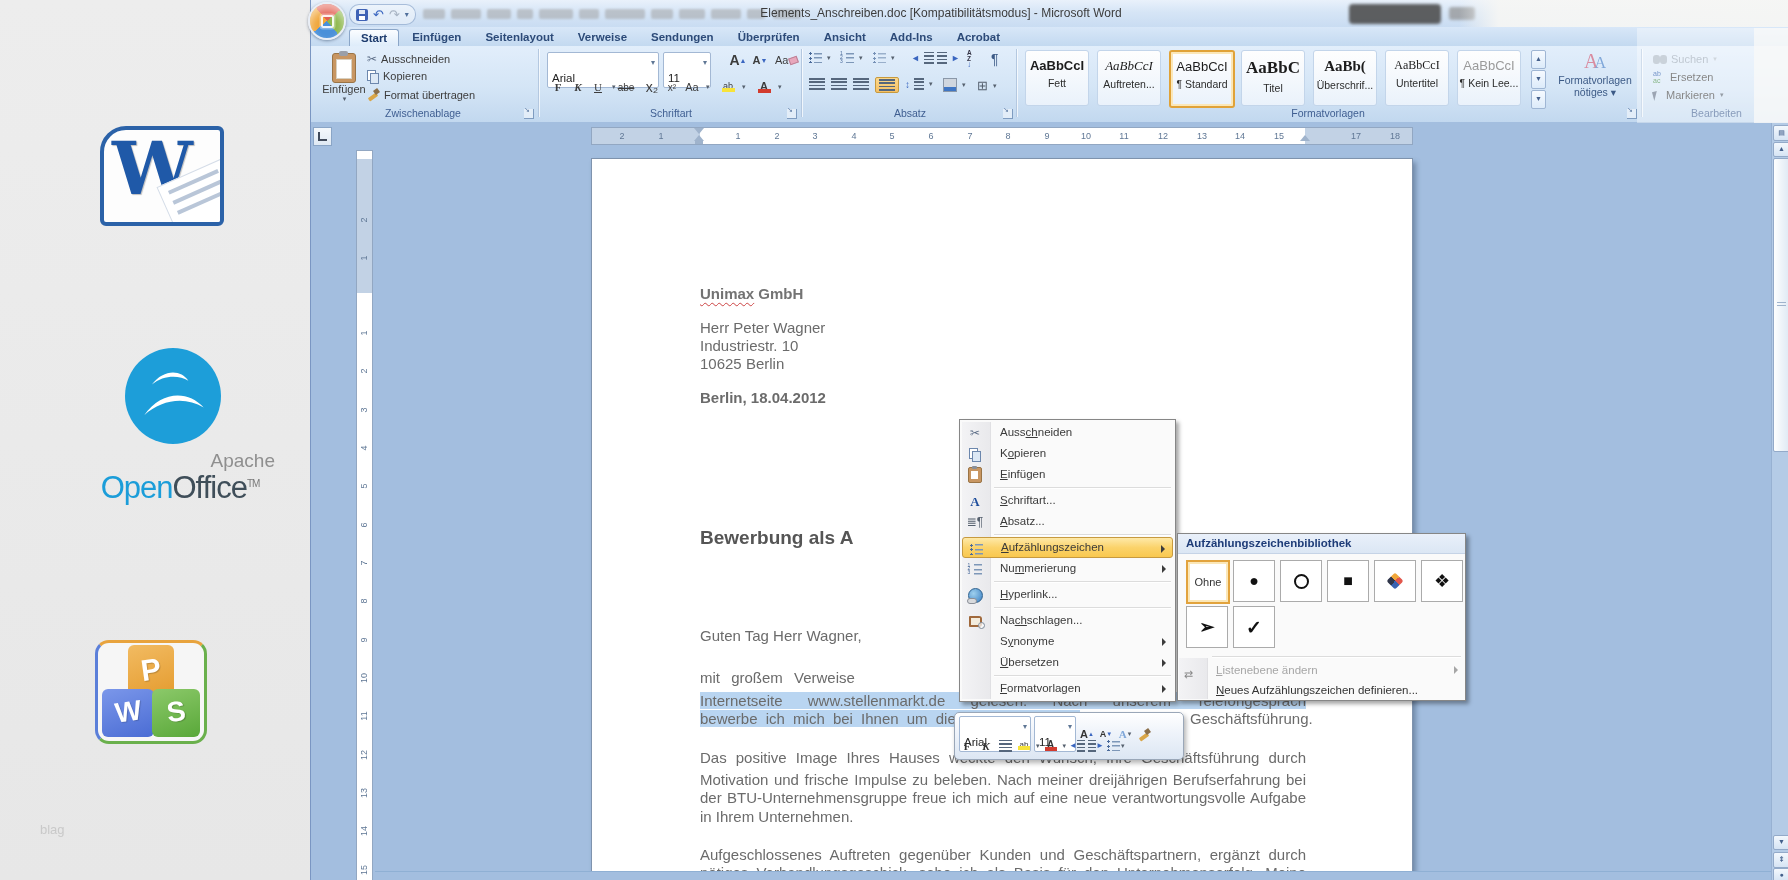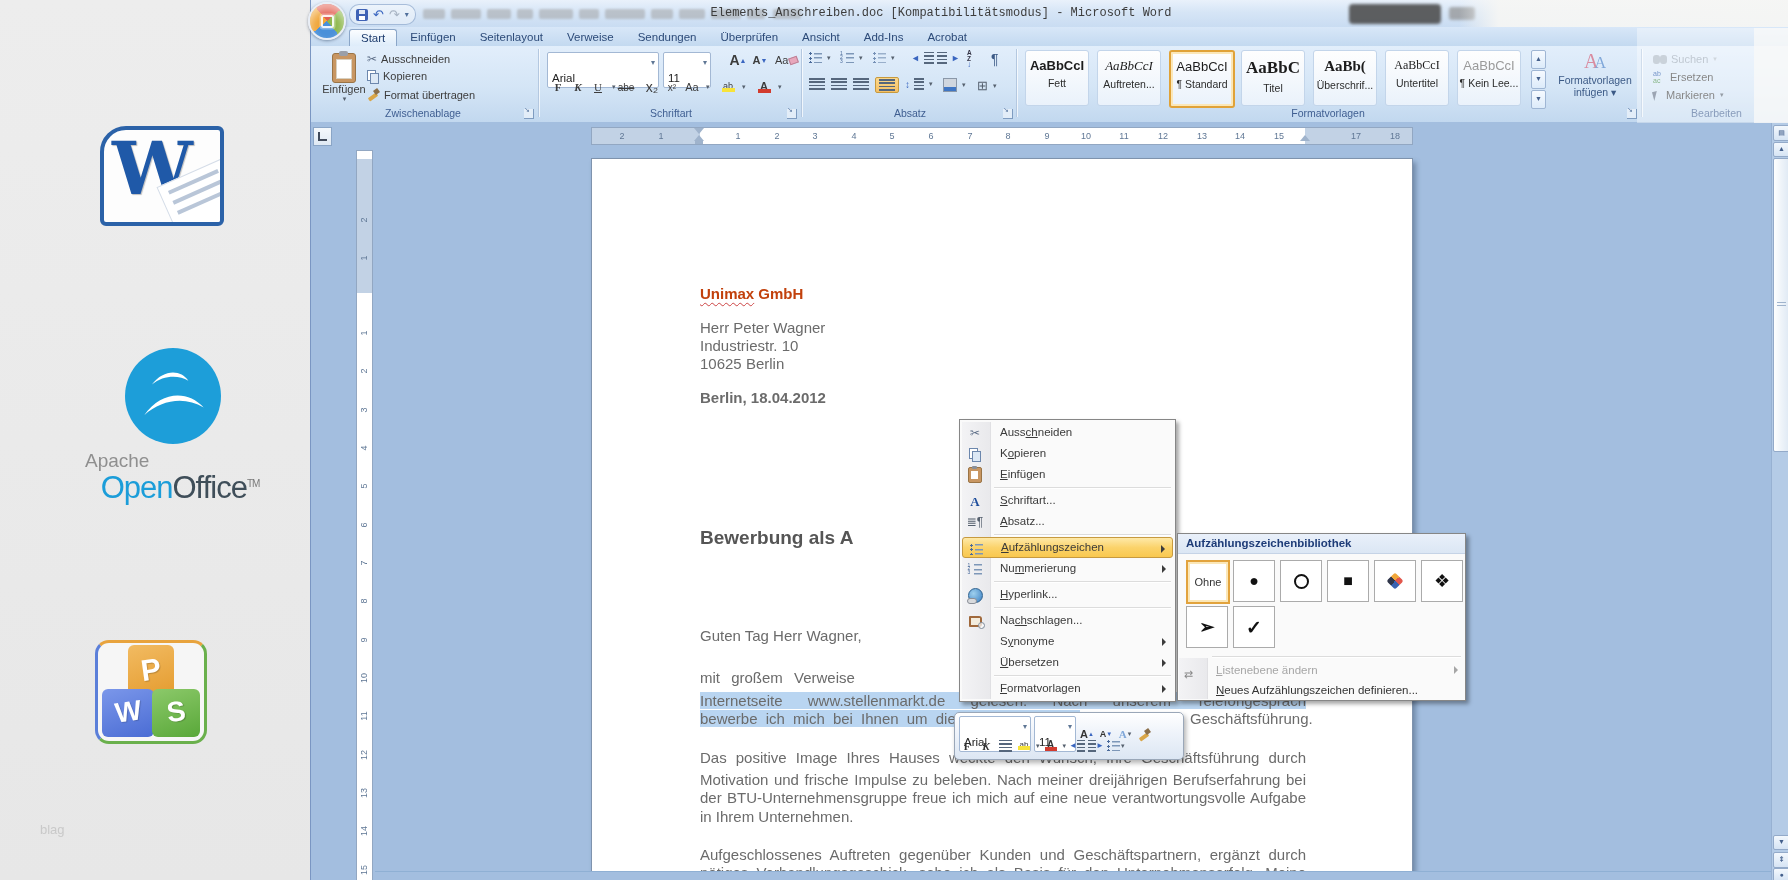--- a/index.html
+++ b/index.html
@@ -13,40 +13,40 @@
   #word-logo{position:absolute;left:100px;top:126px;width:116px;height:92px;background:#fdfdfd;
      border:4px solid #2b62a8;border-radius:26px 6px 6px 6px;overflow:hidden;}
   #word-logo .wl-sheet{position:absolute;right:-18px;bottom:-10px;width:70px;height:60px;background:#fff;
      border:1px solid #d5dde8;transform:rotate(-24deg);box-shadow:-2px-2px 3px rgba(0,0,0,.08);}
   #word-logo .wl-sheet i{display:block;height:4px;margin:7px 8px 0 8px;background:#b9c6d8;}
   #word-logo .wl-w{position:absolute;left:8px;top:-4px;font-size:72px;font-weight:bold;color:#1f59a8;
      font-family:"DejaVu Serif",serif;text-shadow:1px 1px 1px rgba(0,0,0,.25);}
   
   #aoo{position:absolute;left:85px;top:348px;width:190px;height:165px;}
   #aoo .circle{position:absolute;left:40px;top:0px;width:96px;height:96px;border-radius:50%;background:#1d9ed9;}
-  #aoo .apache{position:absolute;left:0;top:102px;width:190px;text-align:left;font-size:19px;color:#8f8f8f;}
+  #aoo .apache{position:absolute;left:0;top:102px;width:190px;text-align:right;font-size:19px;color:#8f8f8f;}
   #aoo .ooline{position:absolute;left:-12px;top:122px;width:214px;text-align:center;font-size:31px;letter-spacing:-1px;color:#3f4e59;}
   #aoo .ooline .open{color:#1b9dd9;}
   #aoo .ooline sup{font-size:10px;color:#7a7a7a;}
   
   #wps{position:absolute;left:95px;top:640px;width:106px;height:98px;border:3px solid #e8a33d;
        border-left-color:#5b7fd9;border-right-color:#6ab04c;border-bottom-color:#6ab04c;border-radius:14px;background:#f6f6f6;}
   #wps .tile{position:absolute;border-radius:6px;color:#fff;font-weight:bold;text-align:center;}
   #wps .p{left:30px;top:2px;width:46px;height:52px;background:linear-gradient(160deg,#f2bb62,#e49b2e);font-size:30px;line-height:50px;}
   #wps .w{left:4px;top:46px;width:52px;height:48px;background:linear-gradient(160deg,#7b97ea,#4a6cd4);font-size:28px;line-height:46px;}
   #wps .s{left:54px;top:46px;width:48px;height:48px;background:linear-gradient(160deg,#8cc96a,#59a839);font-size:28px;line-height:46px;}
   #wps .tile span{display:inline-block;transform:rotate(-8deg);text-shadow:1px 1px 1px rgba(0,0,0,.2);}
 
   
   #win{position:absolute;left:310px;top:0;width:1478px;height:880px;background:#a3bedf;border-left:1px solid #7a96c2;}
 
   
   #titlebar{position:absolute;left:0;top:0;width:1478px;height:27px;
      background:linear-gradient(180deg,#e9f1fb 0%,#d6e5f6 45%,#c9dcf2 100%);border-bottom:1px solid #b5c9e2;}
-  #title-text{position:absolute;left:0px;top:6px;width:1260px;text-align:center;font-size:12px;color:#3c3c3c;font-family:Liberation Mono, monospace;}
+  #title-text{position:absolute;left:0px;top:6px;width:1260px;text-align:center;font-size:12px;color:#3c3c3c;}
   #orb{position:absolute;left:-3px;top:2px;width:34px;height:34px;border-radius:50%;z-index:5;
      background:conic-gradient(from -40deg,#e25d4f 0 90deg,#8fb84e 90deg 180deg,#4a90d9 180deg 270deg,#f0a63a 270deg 360deg);
      border:2px solid #e9eef6;box-shadow:0 1px 3px rgba(40,60,90,.5), inset 0 6px 8px rgba(255,255,255,.55);}
   #orb::after{content:"";position:absolute;left:11px;top:11px;width:9px;height:9px;
      border:2px solid rgba(255,255,255,.9);border-radius:2px;box-shadow:0 0 0 1.5px rgba(255,255,255,.35);}
   #qat{position:absolute;left:38px;top:4px;height:19px;padding:0 6px;border-radius:10px;display:flex;align-items:center;gap:5px;
      background:rgba(255,255,255,.4);border:1px solid rgba(130,160,200,.65);}
   .floppy{width:12px;height:12px;background:#3f62b5;border-radius:2px;position:relative;}
   .floppy::before{content:"";position:absolute;left:3px;top:1px;width:6px;height:4px;background:#dfe8f5;}
   .floppy::after{content:"";position:absolute;left:3px;bottom:1px;width:6px;height:4px;background:#fff;}
@@ -56,21 +56,21 @@
   .ghost{position:absolute;top:9px;height:10px;background:#9f9f9f;opacity:.5;border-radius:2px;filter:blur(1.2px);}
   #dark-pill{position:absolute;left:1038px;top:4px;width:92px;height:20px;background:#4c4c4c;border-radius:4px;filter:blur(1.8px);opacity:.88;}
   #dark-pill2{position:absolute;left:1138px;top:7px;width:26px;height:13px;background:#8f8f8f;border-radius:3px;filter:blur(1.5px);opacity:.7;}
   #title-wash{position:absolute;left:1148px;top:0;width:330px;height:28px;
      background:linear-gradient(90deg,rgba(246,246,244,0) 0%,rgba(246,246,244,.92) 12%,rgba(246,246,244,.95) 100%);}
   #ribbon-wash{position:absolute;left:1326px;top:28px;width:152px;height:95px;background:rgba(255,255,255,.38);z-index:3;pointer-events:none;}
   #corner-wash{position:absolute;left:1443px;top:28px;width:35px;height:95px;background:rgba(250,250,248,.75);z-index:3;}
 
   
   #tabrow{position:absolute;left:0;top:27px;width:1478px;height:19px;
-     background:linear-gradient(180deg,#d8e7f8,#c3d9f0);}
+     background:linear-gradient(180deg,#d8e7f8,#c3d9f0);font-weight:bold;}
   .tab{position:relative;display:inline-block;height:17px;line-height:17px;padding:0 11px;margin-right:2px;
      font-size:11.5px;color:#2c4a78;vertical-align:top;border-radius:3px 3px 0 0;}
   .tab.active{background:linear-gradient(180deg,#fbfdff,#dcebfa);border:1px solid #8ba6c8;border-bottom:none;color:#1e3c6e;}
   #tabs{position:absolute;left:38px;top:2px;}
 
   
   #ribbon{position:absolute;left:0;top:46px;width:1478px;height:76px;
      background:linear-gradient(180deg,#e2eefb 0%,#d4e5f6 55%,#c2d8ef 100%);border-bottom:1px solid #8ea9cc;}
   .gsep{position:absolute;top:3px;height:68px;width:1px;background:#b4c8e0;box-shadow:1px 0 0 rgba(255,255,255,.7);}
   .glabel{position:absolute;top:61px;height:13px;font-size:10.5px;color:#3f5e91;text-align:center;}
@@ -175,21 +175,21 @@
 
   
   #docarea{position:absolute;left:0;top:148px;width:1478px;height:732px;background:#a3bedf;overflow:hidden;}
   #vruler{position:absolute;left:45px;top:2px;width:15px;height:730px;background:#fff;border:1px solid #92a7c2;}
   #vruler .vmargin{position:absolute;left:0;top:8px;width:15px;height:134px;background:#c2d2e5;}
   .vtick{position:absolute;left:2px;font-size:9px;color:#5f7795;transform:rotate(-90deg);transform-origin:center;width:10px;text-align:center;}
   #page{position:absolute;left:280px;top:10px;width:820px;height:722px;background:#fff;border:1px solid #7f93ad;
      box-shadow:3px 4px 5px rgba(50,70,100,.45);}
   .line{position:absolute;left:108px;width:606px;font-size:15px;color:#6b6b6b;white-space:nowrap;line-height:18px;}
   .line.j{text-align:justify;text-align-last:justify;white-space:normal;}
-  .line b{font-weight:bold;color:#c2410c;}
+  .line b{font-weight:bold;color:#737373;}
   .hl{background:#b9d5f1;}
   .wavy{text-decoration:underline;text-decoration-style:wavy;text-decoration-color:#cc4444;text-decoration-thickness:1px;text-underline-offset:3px;}
   #bottomstrip{position:absolute;left:64px;top:723px;width:1414px;height:9px;background:#a3bedf;border-top:1px solid #8fb0d4;}
 
   
   #scroll{position:absolute;left:1460px;top:123px;width:17px;height:757px;background:#b4cbe6;border-left:1px solid #97b1d2;}
   .sbtn{position:absolute;left:1px;width:15px;background:linear-gradient(180deg,#f3f8fd,#d6e4f4);border:1px solid #93aac9;border-radius:2px;
         text-align:center;color:#44608c;}
   #sb-toggle{top:2px;height:14px;font-size:7px;line-height:13px;}
   #sb-up{top:19px;height:13px;font-size:7px;line-height:12px;}
@@ -454,21 +454,21 @@
 
       <div id="stylecells"></div>
       <div class="gal-arrows">
         <div>▲</div>
         <div>▼</div>
         <div>▼</div>
       </div>
       <div class="chgbtn">
         <div class="aa"><span class="a1">A</span><span class="a2">A</span></div>
         <div>Formatvorlagen</div>
-        <div>infügen ▾</div>
+        <div>nötiges ▾</div>
       </div>
       <div class="glabel" style="left:708px;width:618px">Formatvorlagen</div>
       <span class="lnch" style="left:1316px"></span>
 
       <div class="rbtn" style="left:1342px;top:7px;color:#9aa7b6">
         <span class="ic-binoc"></span>
         <span>Suchen</span>
           <span class="dd" style="color:#b4bec9">▾</span>
       </div>
       <div class="rbtn" style="left:1342px;top:25px">

